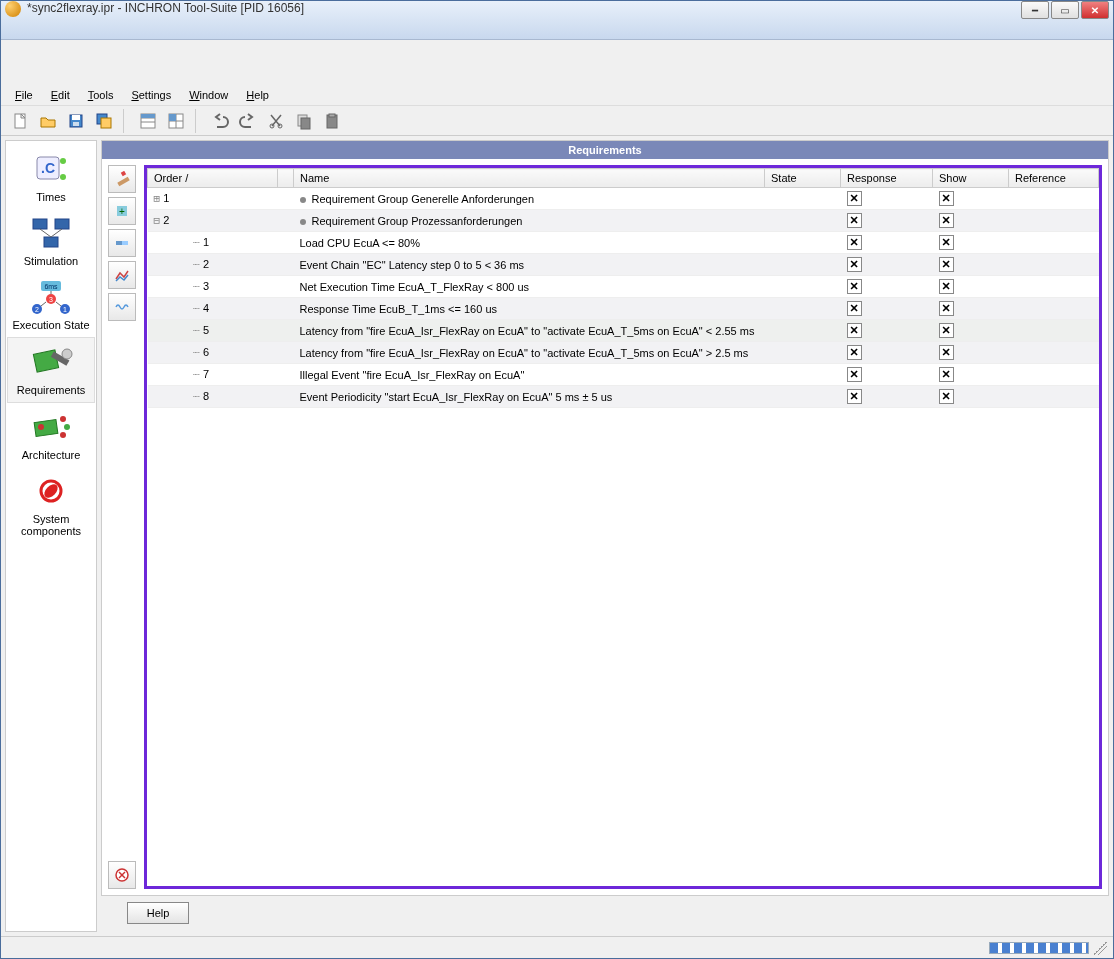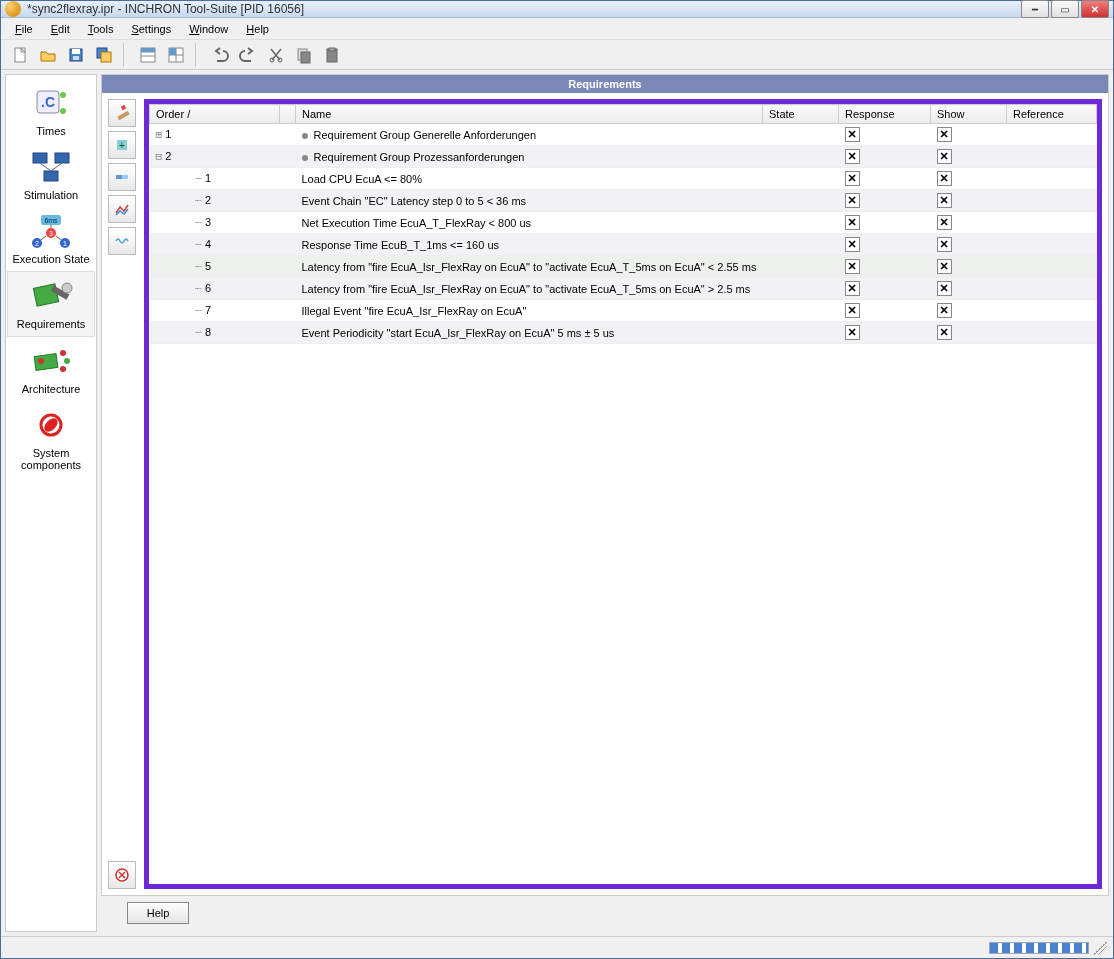--- a/index.html
+++ b/index.html
@@ -1,26 +1,26 @@
 <!DOCTYPE html>
 <html><head>
 <meta charset="utf-8">
 <style>
   * { box-sizing: border-box; margin: 0; padding: 0; }
   body { font-family: Tahoma, sans-serif; font-size: 11px; background: #fff; overflow: hidden; }
 
   .window { width: 1114px; height: 959px; border: 1px solid #4a6d9c; background: #f0f0f0; display: flex; flex-direction: column; position: relative; }
-  .titlebar { height: 17px; background: linear-gradient(#e8f0fa, #c8d8ee); display: flex; align-items: center; padding: 0 4px; border-bottom: 1px solid #a8b8d0; }
+  .titlebar { height: 39px; background: linear-gradient(#e8f0fa, #c8d8ee); display: flex; padding: 0 4px; border-bottom: 1px solid #a8b8d0; }
   .titlebar .appicon { width: 16px; height: 16px; border-radius: 50%; background: radial-gradient(circle at 30% 30%, #ffd070, #d08000); margin-right: 6px; }
   .titlebar .title { flex: 1; color: #333; font-size: 12px; }
   .titlebar .winbtns { display: flex; gap: 2px; }
   .titlebar .winbtn { width: 28px; height: 18px; border: 1px solid #888; border-radius: 2px; background: linear-gradient(#fafafa,#e0e0e0); display: flex; align-items: center; justify-content: center; font-size: 10px; color: #333; }
   .titlebar .winbtn.close { background: linear-gradient(#f08080,#d03030); color: #fff; font-weight: bold; }
 
-  .menubar { height: 22px; background: #f0f0f0; display: flex; align-items: center; padding: 0 6px; gap: 2px; border-bottom: 1px solid #ddd; }
+  .menubar { height: 22px; background: #f0f0f0; display: flex; align-items: center; padding: 0 6px; gap: 2px; border-bottom: 1px solid #ddd; margin-top: 44px; }
   .menubar .menuitem { padding: 2px 8px; cursor: default; }
   .menubar .menuitem .ul { text-decoration: underline; }
 
   .toolbar { height: 30px; background: #f0f0f0; display: flex; align-items: center; padding: 2px 6px; gap: 2px; border-bottom: 1px solid #ccc; }
   .toolbar .tbtn { width: 26px; height: 26px; display: flex; align-items: center; justify-content: center; border: 1px solid transparent; background: #f0f0f0; }
   .toolbar .sep { width: 6px; height: 24px; border-left: 1px solid #ccc; margin: 0 4px; }
 
   .body { flex: 1; display: flex; padding: 4px; gap: 4px; background: #f0f0f0; }
   .sidebar { width: 92px; background: #fff; border: 1px solid #ccc; display: flex; flex-direction: column; align-items: center; padding-top: 4px; overflow: hidden; }
   .sideitem { width: 88px; text-align: center; padding: 4px 0 6px 0; font-size: 11px; cursor: default; }
@@ -28,21 +28,21 @@
   .sideitem .sicon { width: 56px; height: 40px; margin: 0 auto 2px auto; display: flex; align-items: center; justify-content: center; }
 
   .main { flex: 1; display: flex; flex-direction: column; gap: 6px; }
   .panel { flex: 1; background: #fff; border: 1px solid #ccc; display: flex; flex-direction: column; }
   .panelheader { height: 18px; background: #7a88b8; color: #fff; font-weight: bold; text-align: center; font-size: 11px; line-height: 18px; }
   .panelbody { flex: 1; display: flex; padding: 6px; gap: 4px; }
   .vtoolbar { width: 32px; display: flex; flex-direction: column; gap: 4px; }
   .vtoolbar .vbtn { width: 28px; height: 28px; border: 1px solid #bbb; background: linear-gradient(#fff,#e8e8e8); display: flex; align-items: center; justify-content: center; }
   .vtoolbar .vspacer { flex: 1; }
 
-  .tablewrap { flex: 1; border: 5px solid #6d28d9; background: #fff; overflow: auto; position: relative; }
+  .tablewrap { flex: 1; border: 3px solid #6d28d9; background: #fff; overflow: auto; position: relative; }
   table { border-collapse: collapse; width: 100%; table-layout: fixed; }
   thead th { background: linear-gradient(#fafafa,#ececec); border: 1px solid #ccc; font-weight: normal; text-align: left; padding: 3px 6px; font-size: 11px; }
   tbody td { border-bottom: 1px solid #eee; padding: 3px 6px; font-size: 11px; height: 22px; vertical-align: middle; white-space: nowrap; overflow: hidden; }
   tbody tr.alt td { background: #f2f2f4; }
   tbody tr.sel td { background: #eef0ee; }
   .treeind { display: inline-block; color: #888; font-family: monospace; }
   .xbox { width: 15px; height: 15px; border: 1px solid #888; background: #fff; display: inline-flex; align-items: center; justify-content: center; font-size: 11px; font-weight: bold; }
   .bullet { display:inline-block; width:6px; height:6px; border-radius:50%; background:#888; margin-right:6px; vertical-align:middle; }
 
   .helpbtn { width: 62px; height: 22px; border: 1px solid #888; background: linear-gradient(#fff,#e4e4e4); font-size: 11px; margin-left: 26px; margin-bottom: 8px; }

